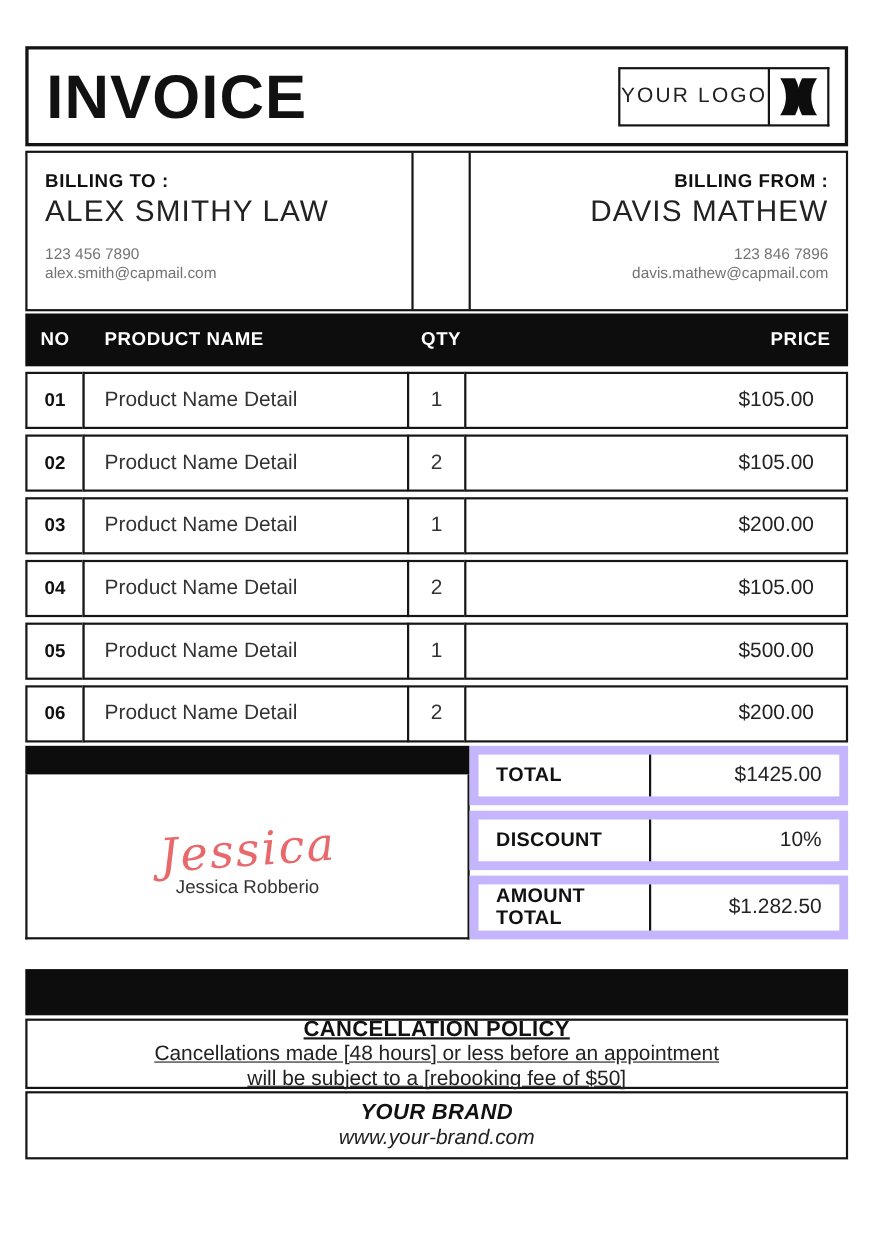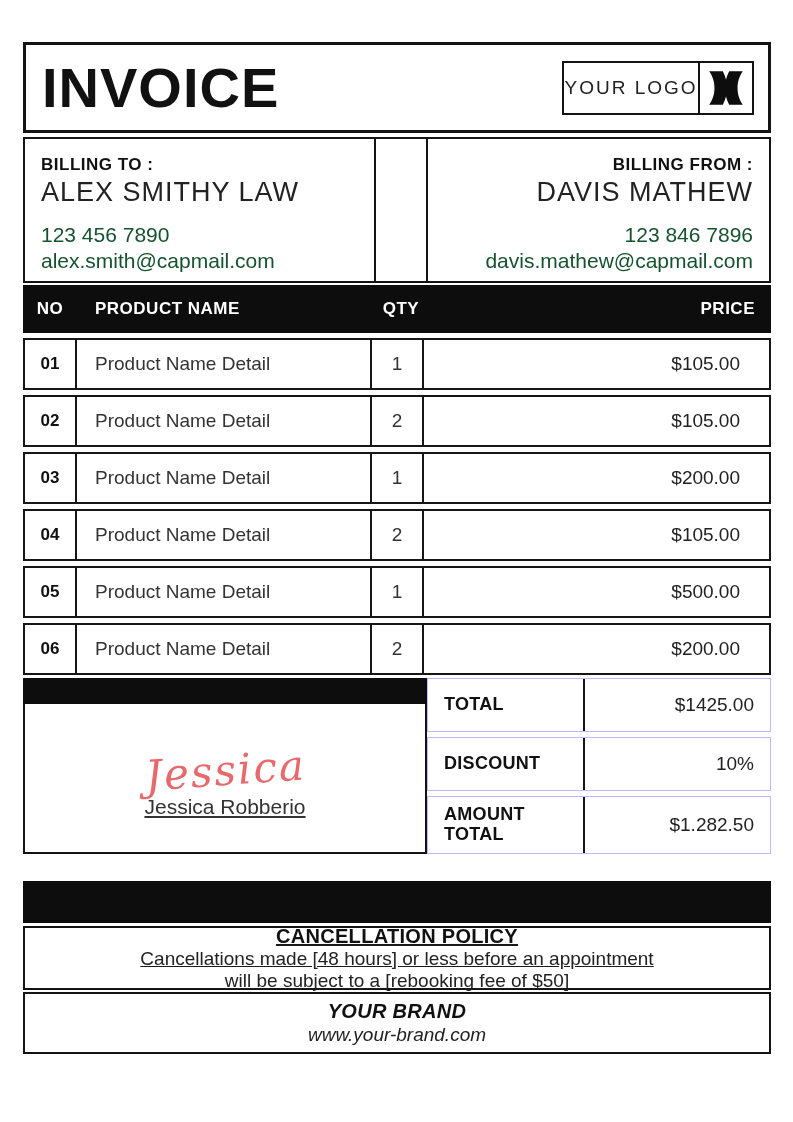--- a/index.html
+++ b/index.html
@@ -28,21 +28,21 @@
     display:flex; align-items:center; justify-content:center; background:#fff;
   }
 
   
   .billing-row { margin-top:4px; border:2px solid #141414; height:146px; display:flex; }
   .bill-to { width:349px; padding:16px 0 0 16px; }
   .bill-mid { width:54px; border-left:2px solid #141414; border-right:2px solid #141414; }
   .bill-from { flex:1; padding:16px 16px 0 0; text-align:right; }
   .bill-label { font-size:17px; font-weight:bold; letter-spacing:.5px; color:#111; }
   .bill-name { font-size:27px; letter-spacing:1px; color:#222; margin-top:2px; }
-  .bill-contact { margin-top:14px; font-size:21px; color:#14532d; line-height:1.25; }
+  .bill-contact { margin-top:14px; font-size:14px; color:#737373; line-height:1.25; }
 
   
   .thead {
     margin-top:2px; height:48px; background:#0d0d0d; color:#fff;
     display:flex; align-items:center; font-weight:bold; font-size:17px; letter-spacing:.5px;
   }
   .c-no { width:54px; text-align:center; }
   .c-prod { width:297px; padding-left:18px; }
   .c-qty { width:54px; text-align:center; }
   .c-price { flex:1; text-align:right; padding-right:16px; }
@@ -65,23 +65,23 @@
     height:150px; border:2px solid #141414; border-top:none;
     display:flex; flex-direction:column; align-items:center; justify-content:center;
     text-align:center; padding-top:6px;
   }
   .fin-role { font-size:19px; font-weight:bold; letter-spacing:.5px; color:#111; }
   .fin-signature {
     font-family:"DejaVu Serif","Liberation Serif",serif; font-style:italic;
     font-size:42px; letter-spacing:2px; margin:2px 0 -12px 0;
     transform:rotate(-4deg); position:relative; z-index:1;
   }
-  .fin-name { font-size:21px; color:#333; margin-top:12px;text-decoration:underline; }
+  .fin-name { font-size:17px; color:#333; margin-top:12px; }
   .right-col { flex:1; display:flex; flex-direction:column; }
-  .tbox { display:flex; border:1px solid #c4b5fd; height:54px; background:#fff; }
+  .tbox { display:flex; border:8px solid #c4b5fd; height:54px; background:#fff; }
   .tbox + .tbox { margin-top:5px; }
   .tbox-amount { height:58px; }
   .tbox .lab {
     width:157px; border-right:2px solid #141414; display:flex; align-items:center;
     padding-left:16px; font-weight:bold; font-size:18px; letter-spacing:.3px; color:#111;
     line-height:1.1;
   }
   .tbox .val {
     flex:1; display:flex; align-items:center; justify-content:flex-end;
     padding-right:16px; font-size:19px; color:#222;

